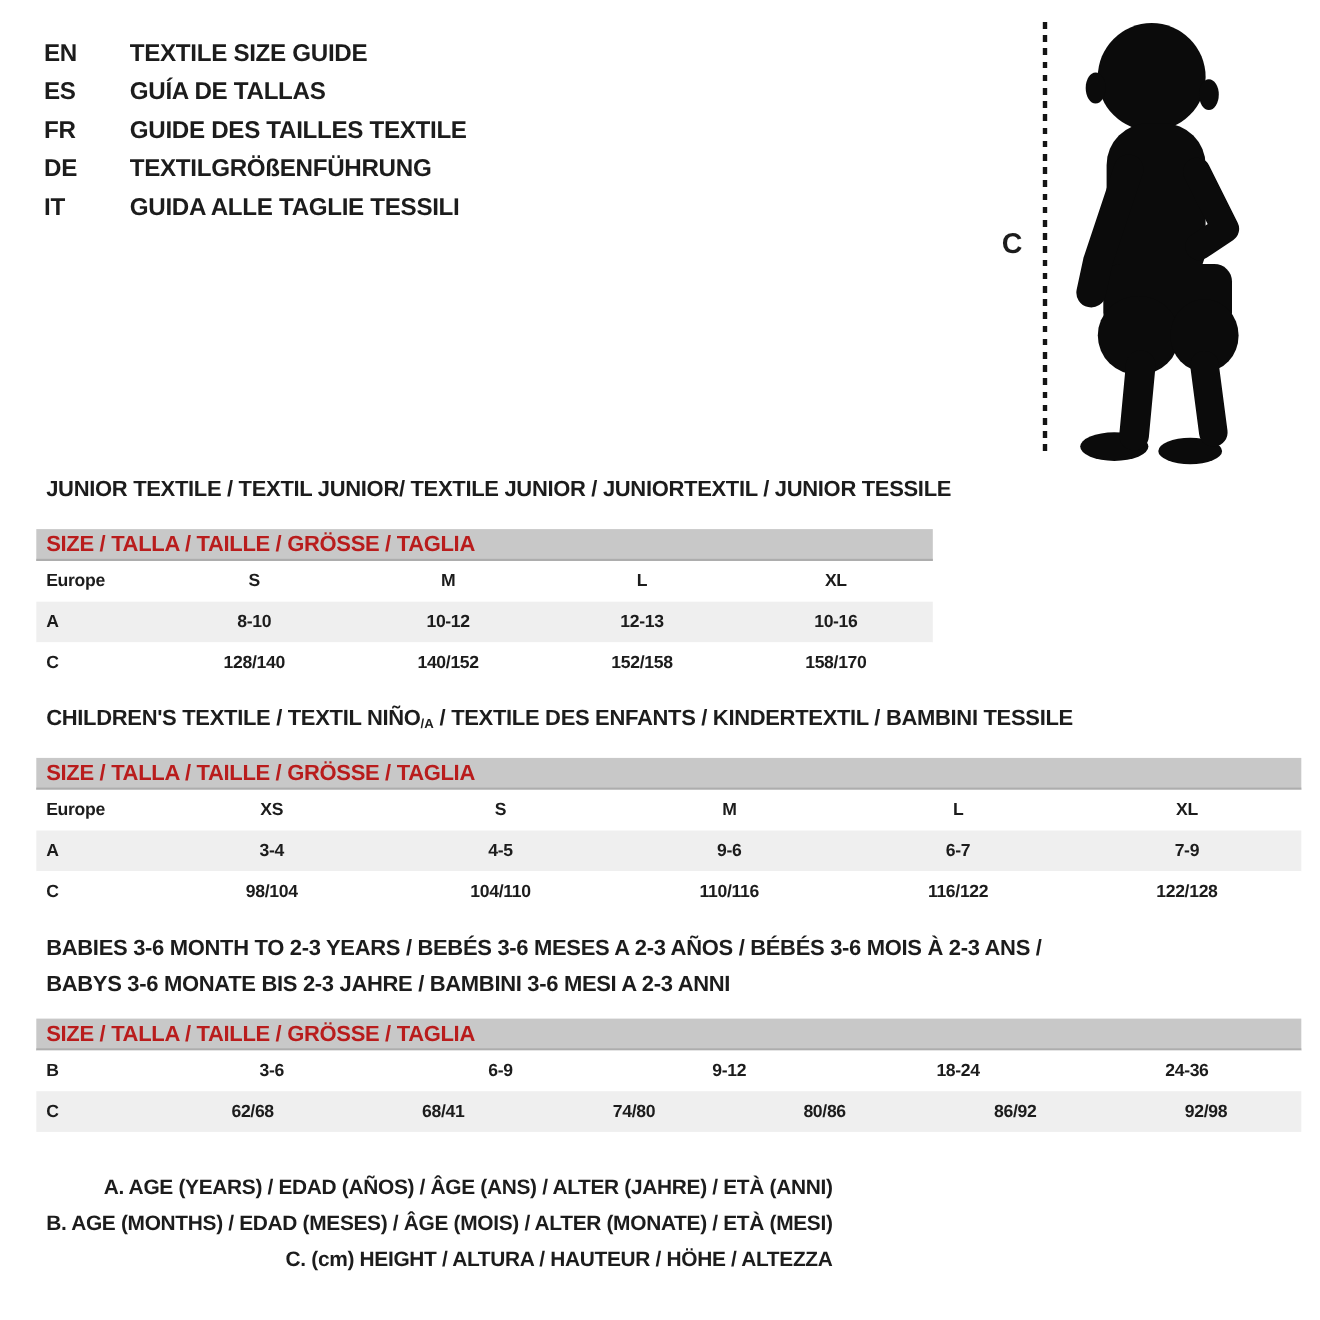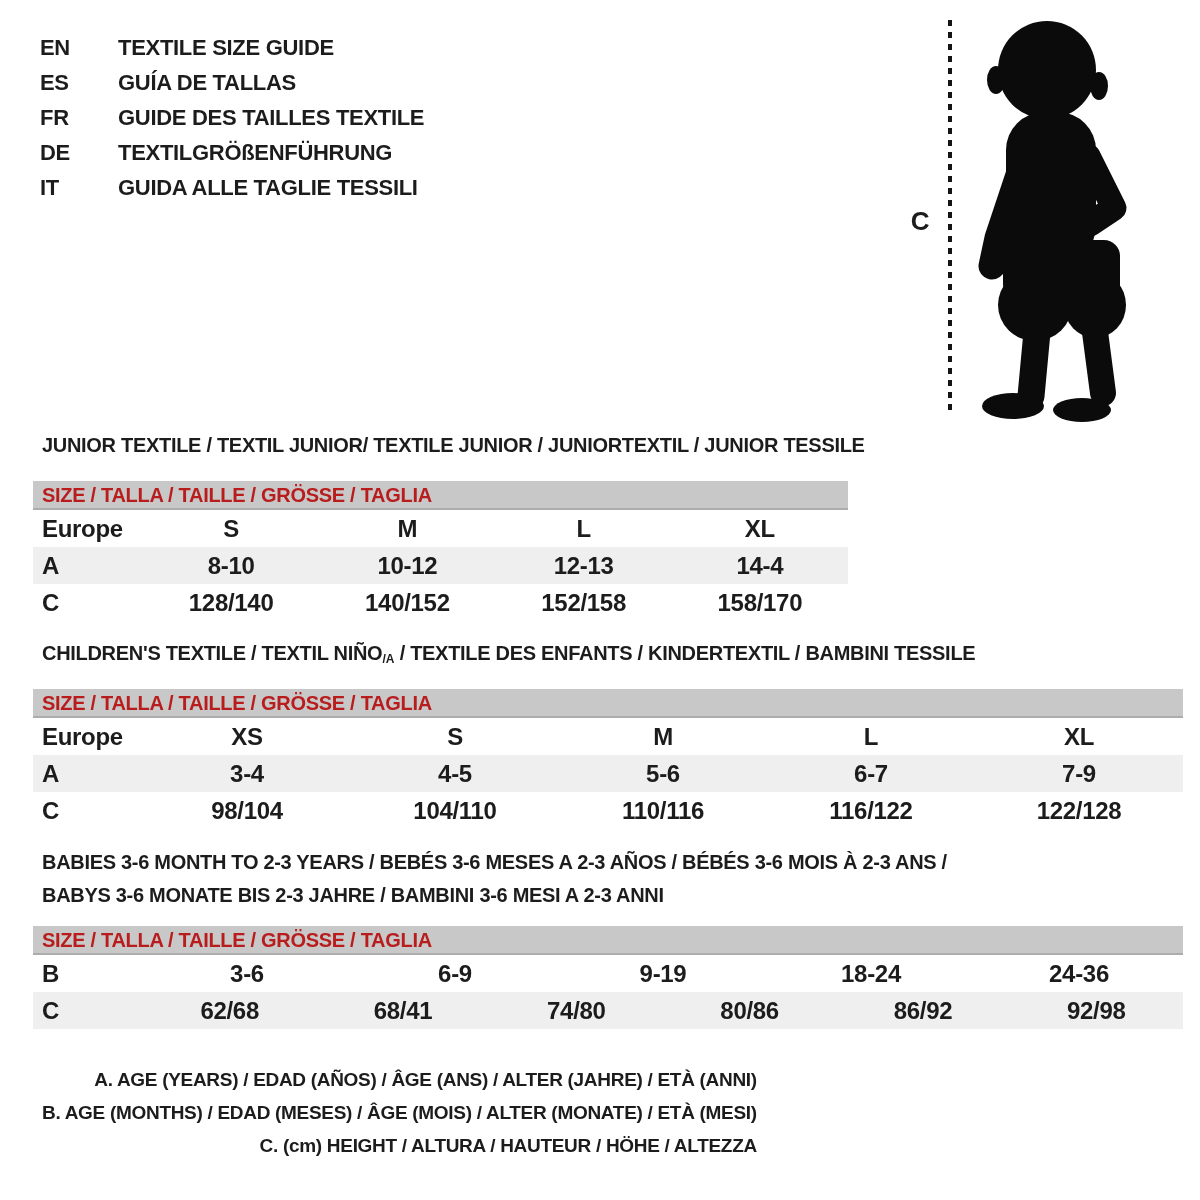--- a/index.html
+++ b/index.html
@@ -42,21 +42,21 @@
   .tbl { position: absolute; left: 33px; }
   .tbl-1 { top: 481px; width: 815px; }
   .tbl-2 { top: 689px; width: 1150px; }
   .tbl-3 { top: 926px; width: 1150px; }
 
   .tbl-head {
     height: 29px; line-height: 29px;
     background: #c8c8c8; border-bottom: 2px solid #adadad;
     padding-left: 9px; font-size: 20px; color: #b91c1c; white-space: nowrap;
   }
-  .tbl-row { display: flex; height: 37px; line-height: 37px; font-size: 24px; }
+  .tbl-row { display: flex; height: 37px; line-height: 37px; font-size: 16px; }
   .row-gray { background: #efefef; }
   .row-white { background: #ffffff; }
   .lbl { flex: 0 0 110px; width: 110px; padding-left: 9px; }
   .cell { flex: 1 1 0; text-align: center; }
 
   
   .legend { position: absolute; left: 42px; top: 1063px; text-align: right; }
   .legend-line { height: 33px; line-height: 33px; font-size: 19px; white-space: nowrap; }
 </style>
 </head>
@@ -115,21 +115,21 @@
     <span class="cell">S</span>
     <span class="cell">M</span>
     <span class="cell">L</span>
     <span class="cell">XL</span>
   </div>
   <div class="tbl-row row-gray">
     <span class="lbl">A</span>
     <span class="cell">8-10</span>
     <span class="cell">10-12</span>
     <span class="cell">12-13</span>
-    <span class="cell">14-4</span>
+    <span class="cell">10-16</span>
   </div>
   <div class="tbl-row row-white">
     <span class="lbl">C</span>
     <span class="cell">128/140</span>
     <span class="cell">140/152</span>
     <span class="cell">152/158</span>
     <span class="cell">158/170</span>
   </div>
 </div>
 
@@ -143,21 +143,21 @@
     <span class="cell">XS</span>
     <span class="cell">S</span>
     <span class="cell">M</span>
     <span class="cell">L</span>
     <span class="cell">XL</span>
   </div>
   <div class="tbl-row row-gray">
     <span class="lbl">A</span>
     <span class="cell">3-4</span>
     <span class="cell">4-5</span>
-    <span class="cell">5-6</span>
+    <span class="cell">9-6</span>
     <span class="cell">6-7</span>
     <span class="cell">7-9</span>
   </div>
   <div class="tbl-row row-white">
     <span class="lbl">C</span>
     <span class="cell">98/104</span>
     <span class="cell">104/110</span>
     <span class="cell">110/116</span>
     <span class="cell">116/122</span>
     <span class="cell">122/128</span>
@@ -167,21 +167,21 @@
 <div class="section-title title-babies">
   <div>BABIES 3-6 MONTH TO 2-3 YEARS / BEBÉS 3-6 MESES A 2-3 AÑOS / BÉBÉS 3-6 MOIS À 2-3 ANS /</div>
   <div>BABYS 3-6 MONATE BIS 2-3 JAHRE / BAMBINI 3-6 MESI A 2-3 ANNI</div>
 </div>
 <div class="tbl tbl-3">
   <div class="tbl-head">SIZE / TALLA / TAILLE / GRÖSSE / TAGLIA</div>
   <div class="tbl-row row-white">
     <span class="lbl">B</span>
     <span class="cell">3-6</span>
     <span class="cell">6-9</span>
-    <span class="cell">9-19</span>
+    <span class="cell">9-12</span>
     <span class="cell">18-24</span>
     <span class="cell">24-36</span>
   </div>
   <div class="tbl-row row-gray">
     <span class="lbl">C</span>
     <span class="cell">62/68</span>
     <span class="cell">68/41</span>
     <span class="cell">74/80</span>
     <span class="cell">80/86</span>
     <span class="cell">86/92</span>

